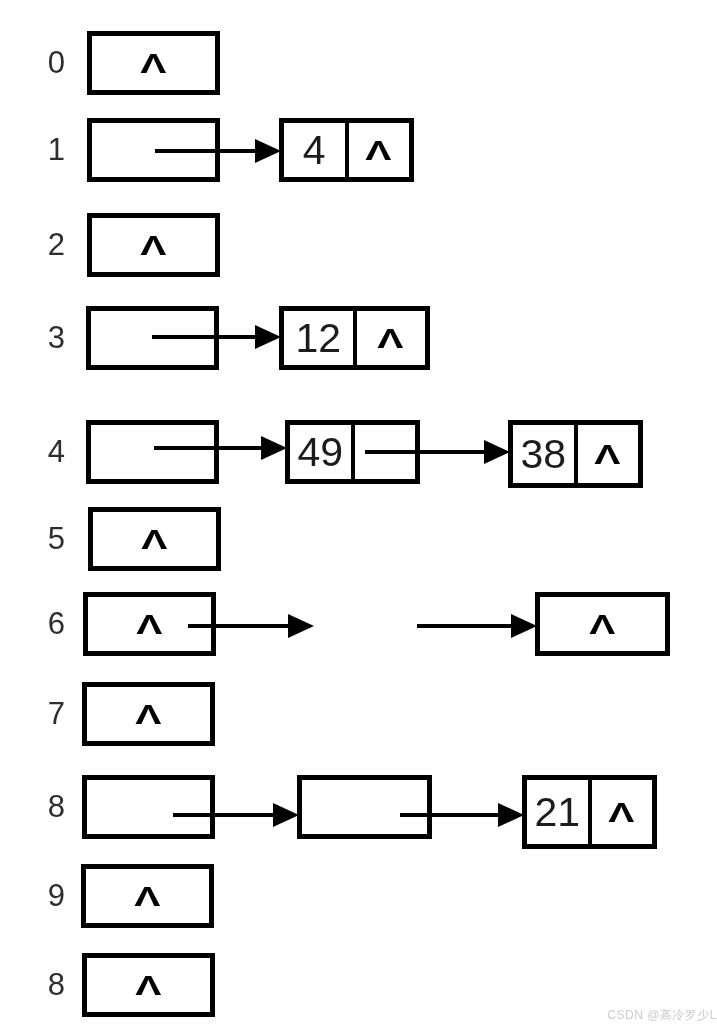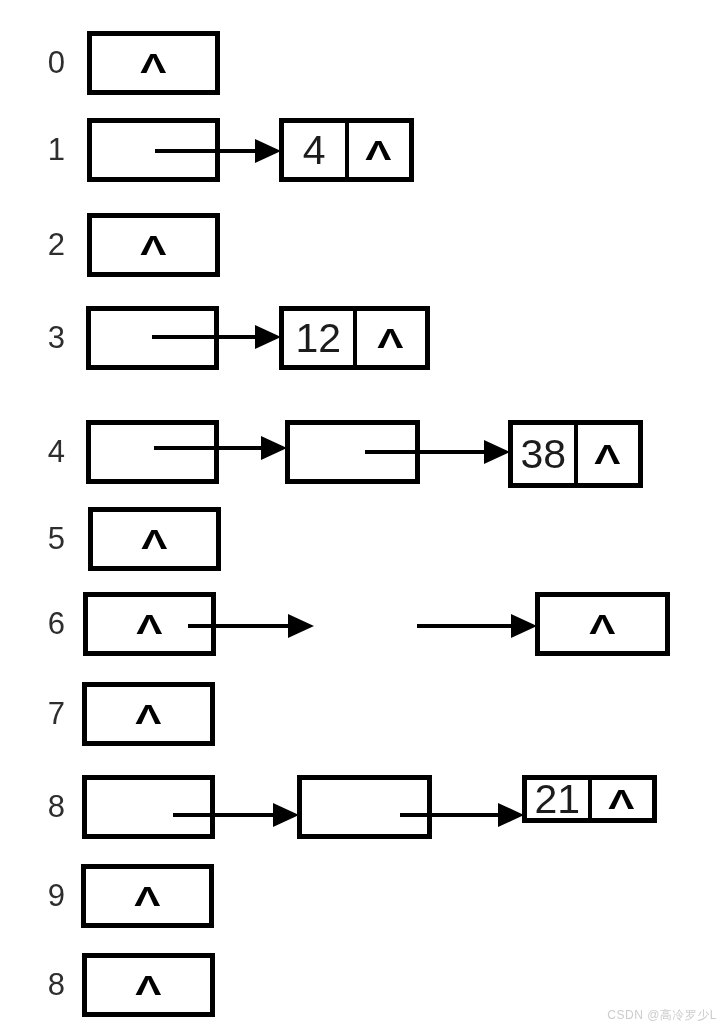--- a/index.html
+++ b/index.html
@@ -68,20 +68,21 @@
       <div class="cell cell-data">12</div>
       <div class="cell cell-ptr">
         <span class="lambda">Λ</span>
       </div>
     </div>
     <div class="arrow-line" style="left:152px;top:335px;width:109px;"></div>
     <div class="arrow-head" style="left:255px;top:325px;"></div>
     <div class="idx-label" style="top:433px;">4</div>
     <div class="bucket" style="left:86px;top:420px;width:133px;height:64px;"></div>
     <div class="node" style="left:285px;top:420px;width:135px;height:64px;">
+      <div class="cell cell-data">49</div>
       <div class="cell cell-ptr"></div>
     </div>
     <div class="node" style="left:508px;top:420px;width:135px;height:68px;">
       <div class="cell cell-data">38</div>
       <div class="cell cell-ptr">
         <span class="lambda">Λ</span>
       </div>
     </div>
     <div class="arrow-line" style="left:154px;top:446px;width:113px;"></div>
     <div class="arrow-head" style="left:261px;top:436px;"></div>
@@ -106,21 +107,21 @@
     <div class="arrow-head" style="left:511px;top:614px;"></div>
     <div class="idx-label" style="top:695px;">7</div>
     <div class="bucket" style="left:82px;top:682px;width:133px;height:64px;">
       <span class="lambda">Λ</span>
     </div>
     <div class="idx-label" style="top:788px;">8</div>
     <div class="bucket" style="left:82px;top:775px;width:133px;height:64px;"></div>
     <div class="node" style="left:297px;top:775px;width:135px;height:64px;">
       <div class="cell cell-ptr"></div>
     </div>
-    <div class="node" style="left:522px;top:775px;width:135px;height:48px;">
+    <div class="node" style="left:522px;top:775px;width:135px;height:74px;">
       <div class="cell cell-data">21</div>
       <div class="cell cell-ptr">
         <span class="lambda">Λ</span>
       </div>
     </div>
     <div class="arrow-line" style="left:173px;top:813px;width:106px;"></div>
     <div class="arrow-head" style="left:273px;top:803px;"></div>
     <div class="arrow-line" style="left:400px;top:813px;width:104px;"></div>
     <div class="arrow-head" style="left:498px;top:803px;"></div>
     <div class="idx-label" style="top:877px;">9</div>

